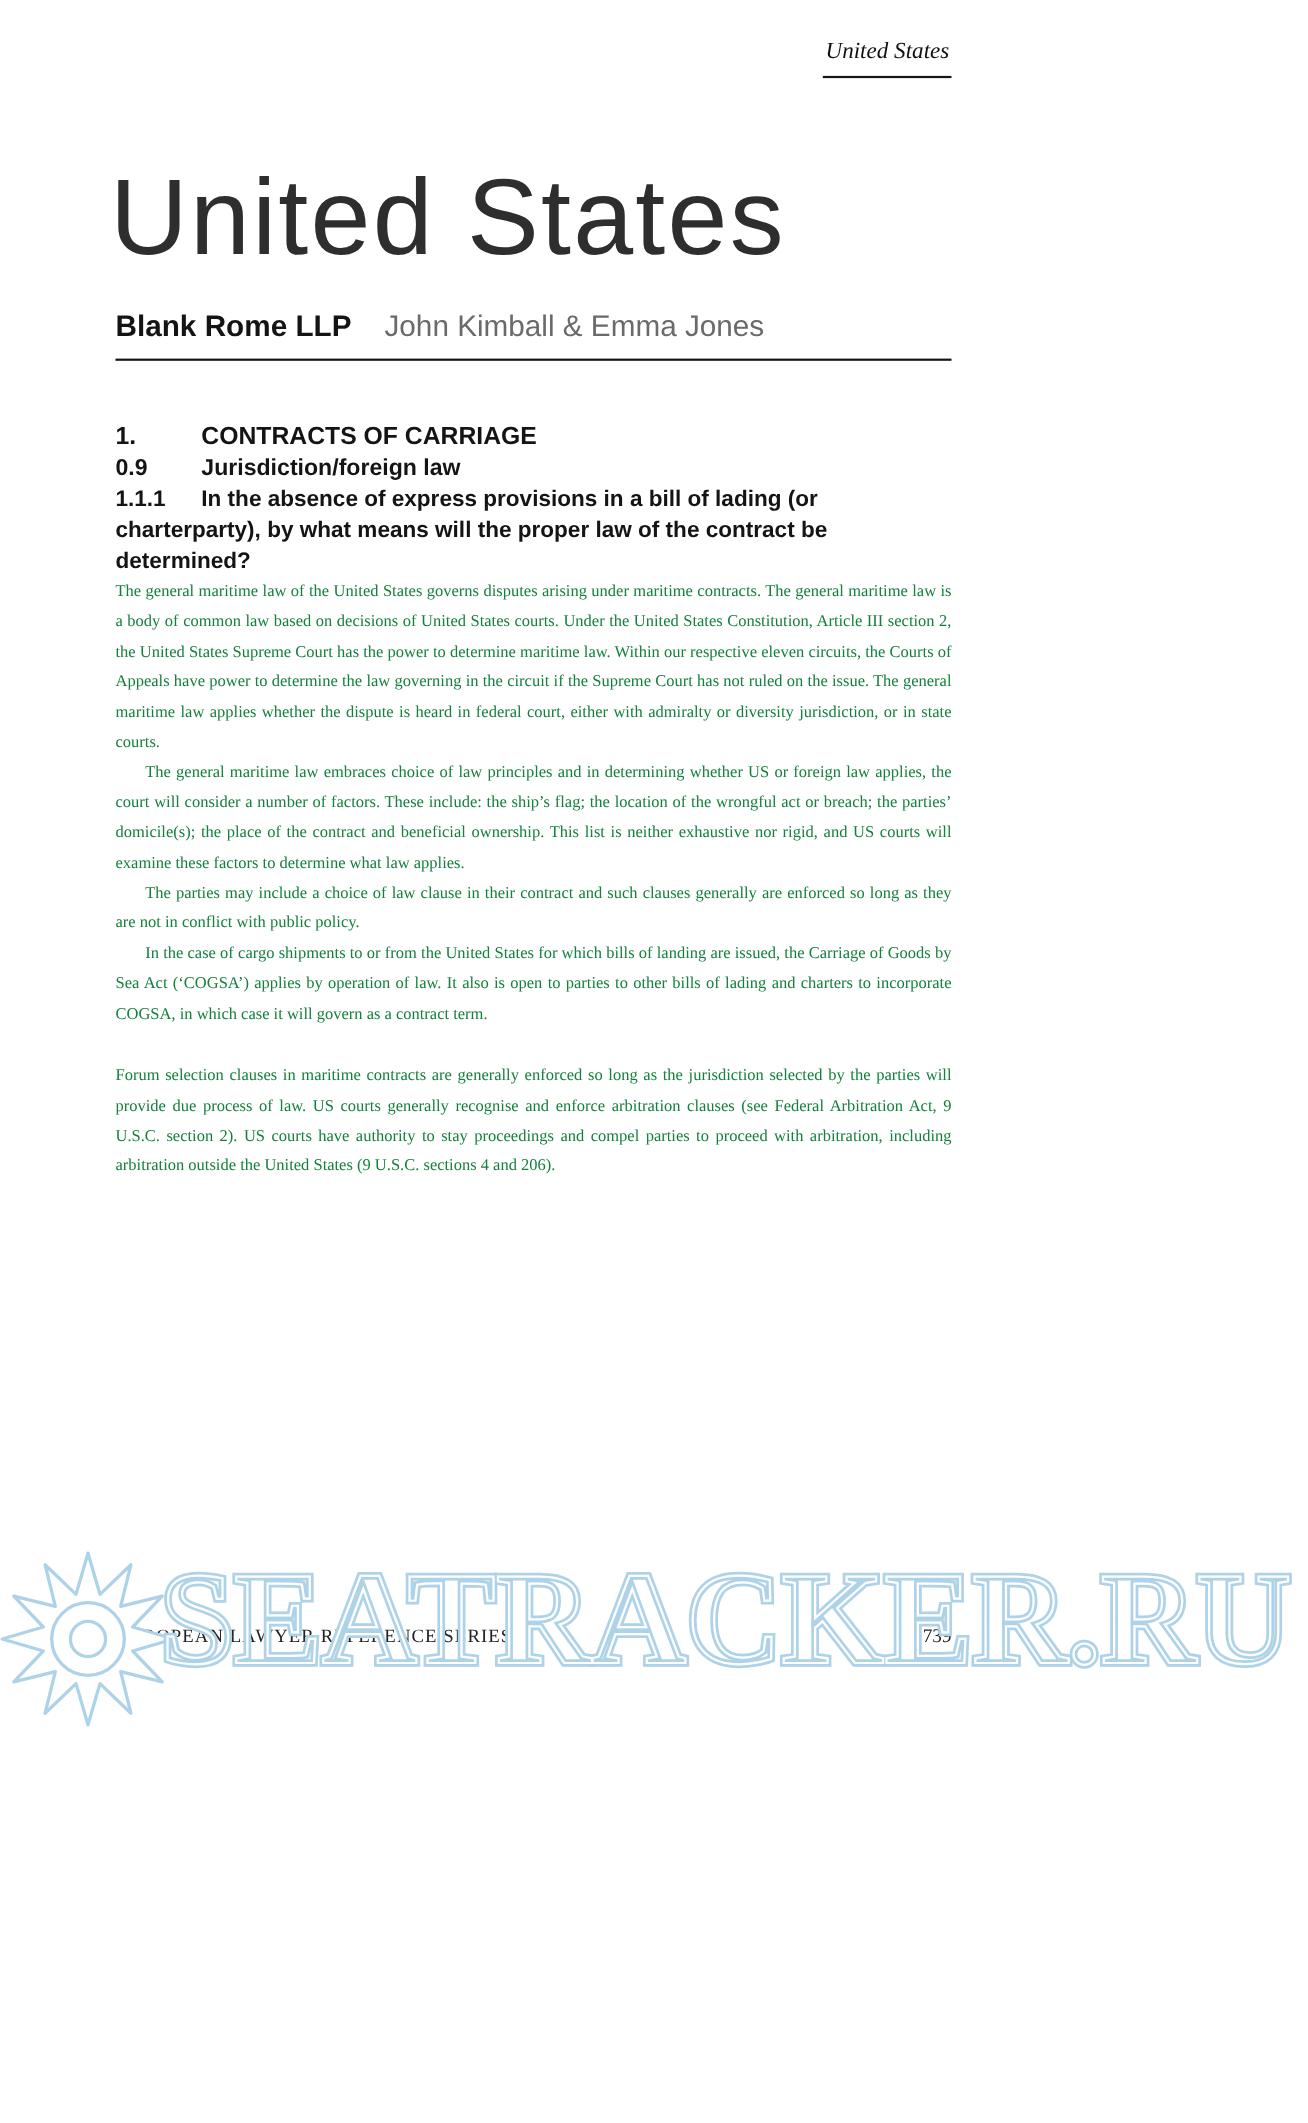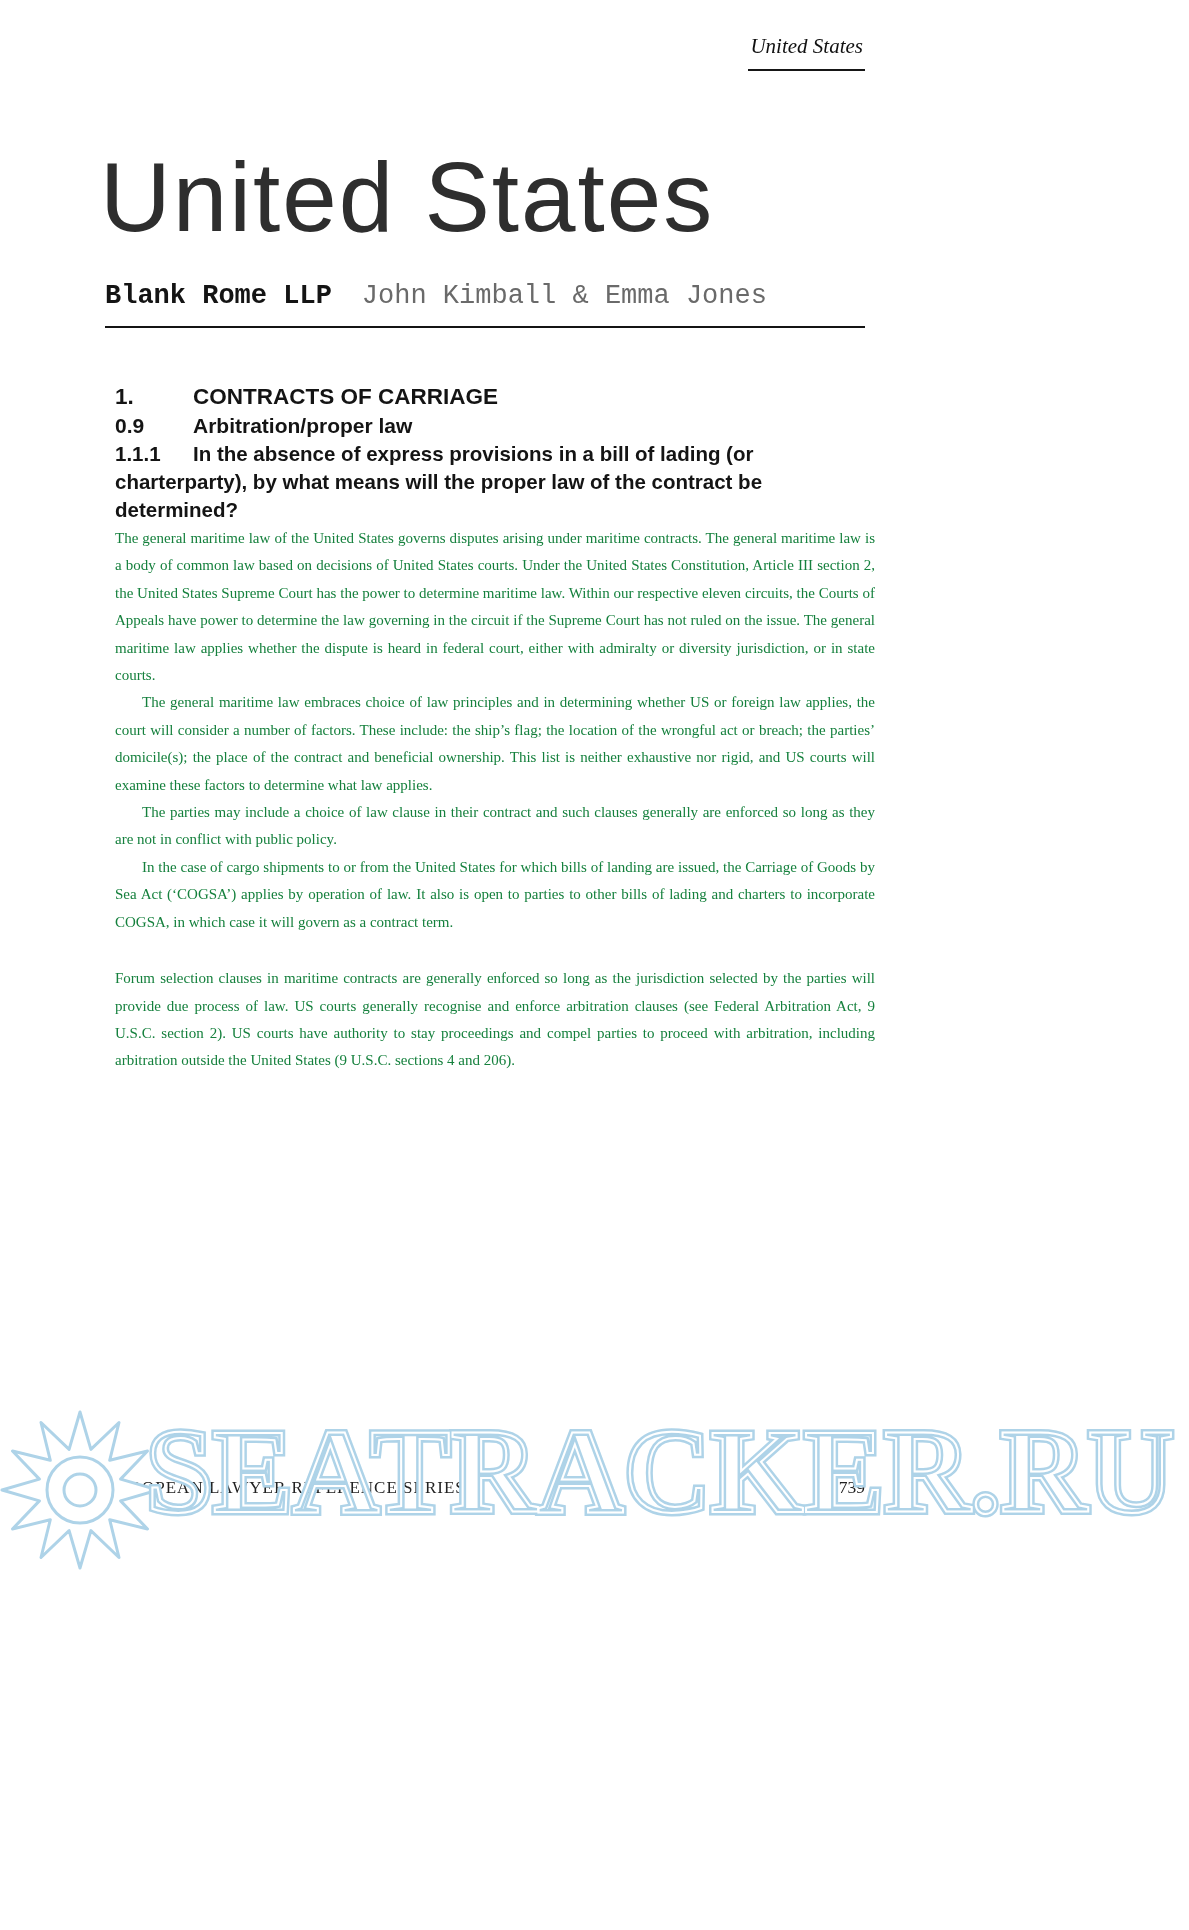--- a/index.html
+++ b/index.html
@@ -29,34 +29,34 @@
   .chapter-title {
     position:absolute; top:148px; left:100px;
     font-family:"Liberation Sans", sans-serif;
     font-weight:100; font-size:98px; line-height:1;
     letter-spacing:2px; color:#2e2e2e;
   }
 
   
   .byline {
     position:absolute; top:281px; left:105px; width:760px;
-    font-family:Liberation Mono, monospace; font-size:27px;
+    font-family:Liberation Sans, sans-serif; font-size:27px;
     white-space:nowrap;
   }
   .byline .firm { font-weight:700; color:#141414; }
   .byline .authors { font-weight:400; color:#6a6a6a; margin-left:30px; }
 
   .title-rule {
     position:absolute; top:326px; left:105px; width:760px;
     border:none; border-top:2px solid #141414; margin:0;
   }
 
   
   .content {
-    position:absolute; top:383px; left:115px; width:760px;
+    position:absolute; top:383px; left:105px; width:760px;
   }
   .sec-heading, .sub-heading, .q-heading {
     font-family:"Liberation Sans", sans-serif;
     font-weight:700; color:#141414; margin:0;
   }
   .sec-heading { font-size:22.5px; line-height:28px; margin-bottom:1px; }
   .sub-heading { font-size:21px;  line-height:28px; margin-bottom:0; }
   .q-heading   { font-size:20.5px; line-height:28px; margin-bottom:1px; }
   .h-num { display:inline-block; width:78px; }
   .para {
@@ -103,21 +103,21 @@
   <div class="byline">
     <span class="firm">Blank Rome LLP</span><span class="authors">John Kimball &amp; Emma Jones</span>
   </div>
 
   <hr class="title-rule">
 
   <div class="content">
 
     <h1 class="sec-heading"><span class="h-num">1.</span><span>CONTRACTS OF CARRIAGE</span></h1>
 
-    <h2 class="sub-heading"><span class="h-num">0.9</span><span>Arbitration/proper law</span></h2>
+    <h2 class="sub-heading"><span class="h-num">0.9</span><span>Jurisdiction/foreign law</span></h2>
 
     <div>
       <h3 class="q-heading"><span class="h-num">1.1.1</span><span>In the absence of express provisions in a bill of lading (or charterparty), by what means will the proper law of the contract be determined?</span></h3>
       <p class="para">The general maritime law of the United States governs disputes arising under maritime contracts. The general maritime law is a body of common law based on decisions of United States courts. Under the United States Constitution, Article III section 2, the United States Supreme Court has the power to determine maritime law. Within our respective eleven circuits, the Courts of Appeals have power to determine the law governing in the circuit if the Supreme Court has not ruled on the issue. The general maritime law applies whether the dispute is heard in federal court, either with admiralty or diversity jurisdiction, or in state courts.</p>
       <p class="para indent">The general maritime law embraces choice of law principles and in determining whether US or foreign law applies, the court will consider a number of factors. These include: the ship’s flag; the location of the wrongful act or breach; the parties’ domicile(s); the place of the contract and beneficial ownership. This list is neither exhaustive nor rigid, and US courts will examine these factors to determine what law applies.</p>
       <p class="para indent">The parties may include a choice of law clause in their contract and such clauses generally are enforced so long as they are not in conflict with public policy.</p>
       <p class="para indent">In the case of cargo shipments to or from the United States for which bills of landing are issued, the Carriage of Goods by Sea Act (‘COGSA’) applies by operation of law. It also is open to parties to other bills of lading and charters to incorporate COGSA, in which case it will govern as a contract term.</p>
     </div>
 
     <div class="q-block-2">

